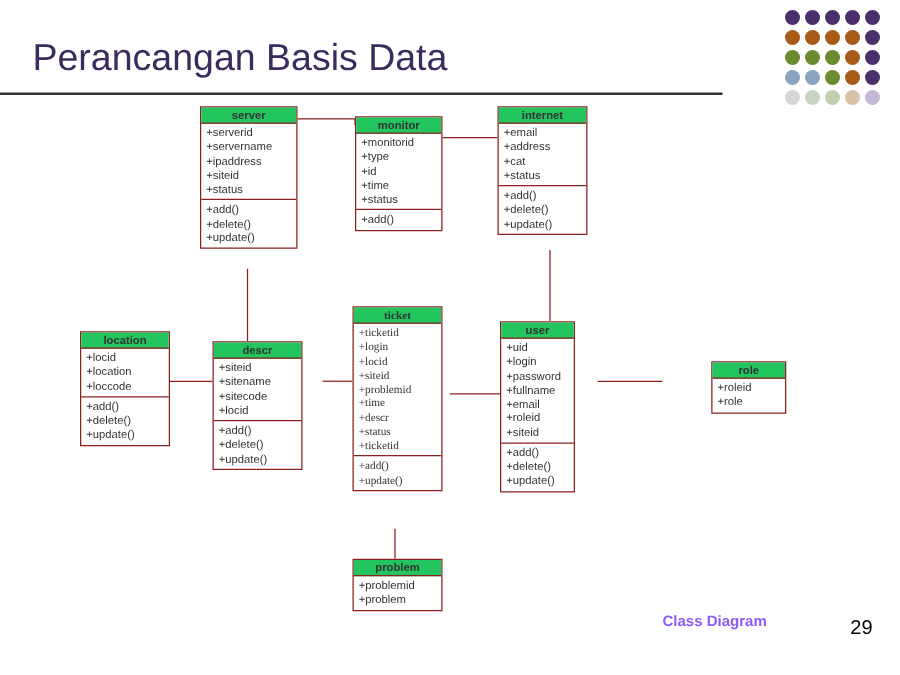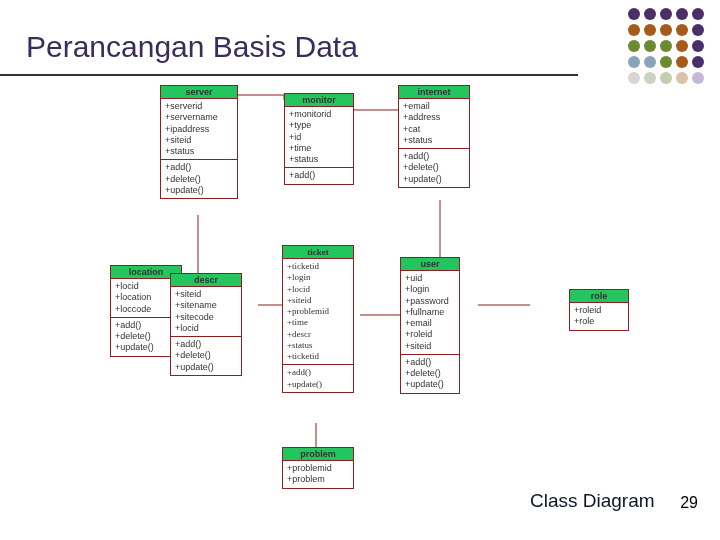--- a/index.html
+++ b/index.html
@@ -32,21 +32,21 @@
   .cls .hdr {
     background: #22c55e; font-weight: bold; text-align: center;
     padding: 1px 2px; border-bottom: 1px solid #8a2020;
   }
   .cls .sec { padding: 2px 4px; }
   .cls .sec + .sec { border-top: 1px solid #8a2020; }
   .cls .sec div { line-height: 1.25; white-space: nowrap; }
   svg.edges { position: absolute; left:0; top:0; width:720px; height:430px; pointer-events:none; }
   .caption {
     position: absolute; left: 530px; top: 490px;
-    font-size: 19px; font-weight: normal; color: #0f172a;
+    font-size: 12px; font-weight: bold; color: #8b5cf6;
   }
   .pagenum {
     position: absolute; right: 22px; top: 494px;
     font-size: 16px; color: #000;
   }
 </style>
 </head>
 <body>
 
 <div class="title">Perancangan Basis Data</div>
@@ -133,21 +133,21 @@
         <div>+cat</div>
         <div>+status</div>
       </div>
     <div class="sec">
         <div>+add()</div>
         <div>+delete()</div>
         <div>+update()</div>
       </div>
   </div>
 
-  <div class="cls" style="left:64px; top:180px; width:72px;margin-left:46px;">
+  <div class="cls" style="left:64px; top:180px; width:72px;">
     <div class="hdr">location</div>
     <div class="sec">
         <div>+locid</div>
         <div>+location</div>
         <div>+loccode</div>
       </div>
     <div class="sec">
         <div>+add()</div>
         <div>+delete()</div>
         <div>+update()</div>

